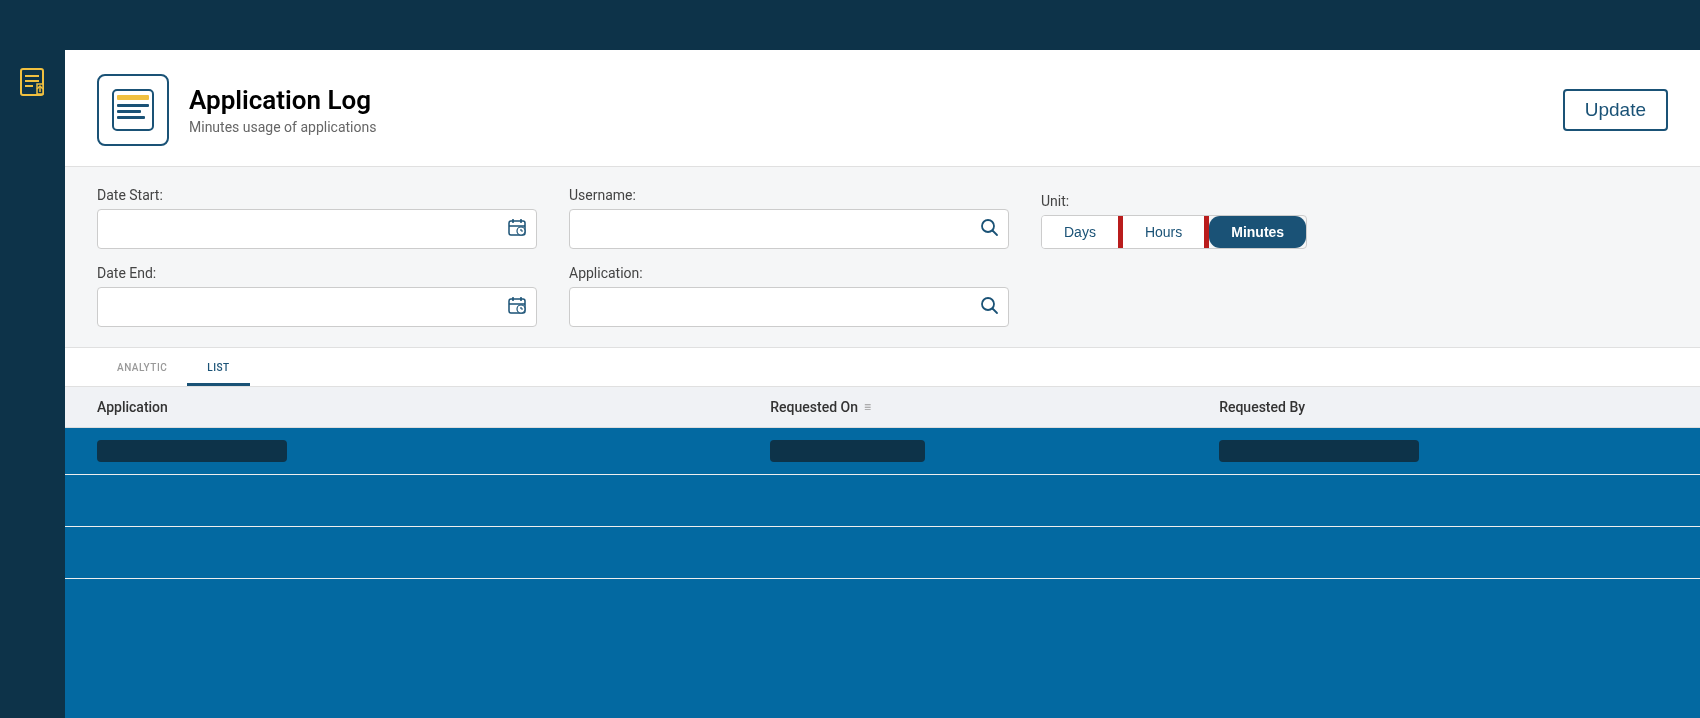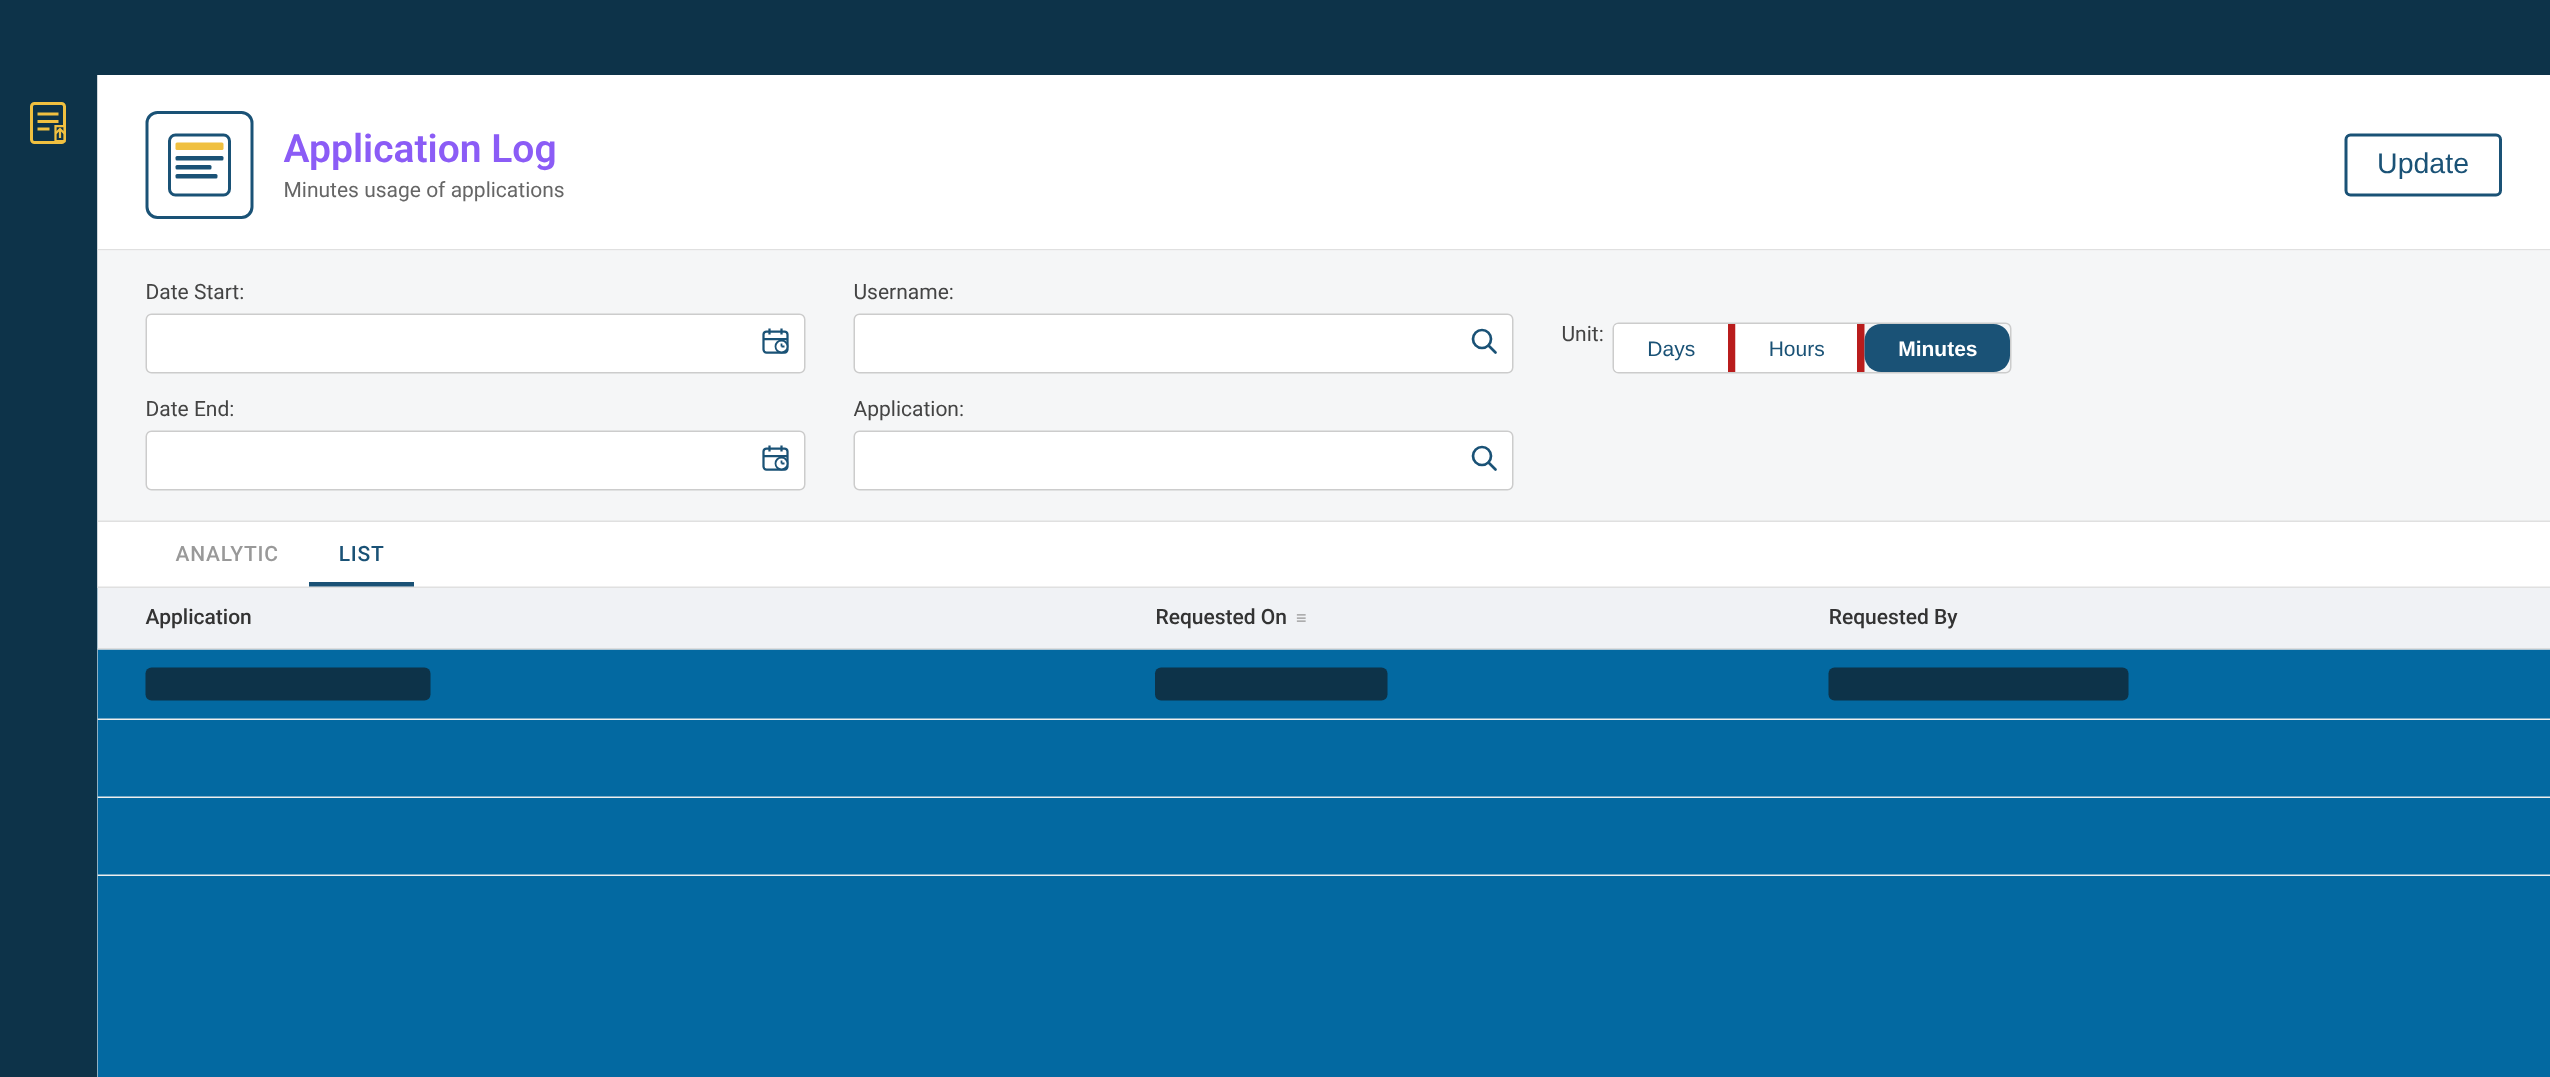--- a/index.html
+++ b/index.html
@@ -79,21 +79,21 @@
       border-radius: 8px;
       display: flex;
       align-items: center;
       justify-content: center;
       flex-shrink: 0;
     }
 
     .page-title {
       font-size: 26px;
       font-weight: 600;
-      color: #8b5cf6;
+      color: #000000;
     }
 
     .page-subtitle {
       font-size: 14px;
       color: #666;
       margin-top: 4px;
     }
 
     .update-button {
       background: #fff;
@@ -156,21 +156,21 @@
       position: absolute;
       right: 10px;
       color: #1a5276;
       font-size: 18px;
       pointer-events: none;
     }
 
     
     .unit-group {
       display: flex;
-      flex-direction: row;
+      flex-direction: column;
       gap: 6px;
     }
 
     .unit-label {
       font-size: 14px;
       color: #444;
     }
 
     .unit-buttons {
       display: flex;
@@ -207,21 +207,21 @@
       border-bottom: 1px solid #e0e0e0;
     }
 
     .tabs-row {
       display: flex;
       gap: 0;
     }
 
     .tab-item {
       padding: 14px 20px 10px 20px;
-      font-size: 14px;
+      font-size: 10px;
       color: #999;
       cursor: pointer;
       border-bottom: 3px solid transparent;
       font-weight: 500;
       letter-spacing: 0.5px;
     }
 
     .tab-item.active {
       color: #1a5276;
       border-bottom: 3px solid #1a5276;

